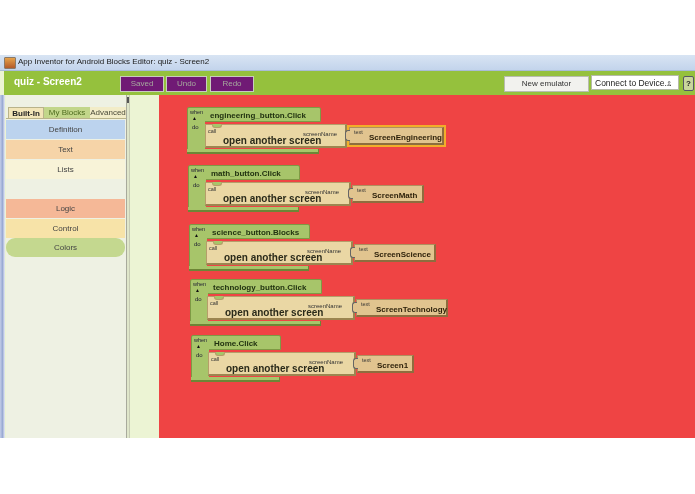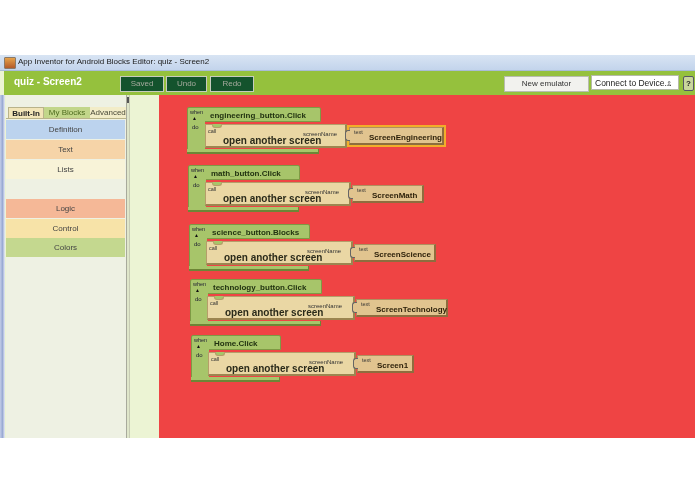--- a/index.html
+++ b/index.html
@@ -6,21 +6,21 @@
   body { width:695px; height:494px; background:#ffffff; position:relative; overflow:hidden;
          font-family:"Liberation Sans", sans-serif; }
   .window { position:absolute; left:0; top:55px; width:695px; height:383px; background:#ecf4d4; }
   .titlebar { position:absolute; left:0; top:0; width:695px; height:15px;
               background:linear-gradient(#d8e4f3,#c3d4ec); border-bottom:1px solid #a9bcd8; }
   .titlebar .appicon { position:absolute; left:4px; top:2px; width:10px; height:10px;
               background:linear-gradient(#e6a24a,#b35a2a); border:1px solid #8a7a6a; border-radius:1px; }
   .titlebar .title { position:absolute; left:18px; top:2px; font-size:8px; color:#1a1a1a; white-space:nowrap; }
   .toolbar { position:absolute; left:4px; top:16px; width:695px; height:24px; background:#95c13d; }
   .toolbar .proj { position:absolute; left:10px; top:5px; font-size:10px; font-weight:bold; color:#ffffff; }
-  .tbtn { position:absolute; top:5px; height:14px; background:#14532d; border:1px solid #c8ccbf;
+  .tbtn { position:absolute; top:5px; height:14px; background:#701a75; border:1px solid #c8ccbf;
           font-size:8px; color:#a6aa9e; text-align:center; line-height:14px; }
   .tbtn.active { background:#f2f2ee; color:#333; border-color:#b8bcaf; }
   .connect { position:absolute; left:587px; top:4px; width:88px; height:15px; background:#ffffff;
              border:1px solid #b6baa9; font-size:8.5px; color:#222; line-height:15px; padding-left:3px; box-sizing:border-box; }
   .help { position:absolute; left:679px; top:5px; width:9px; height:13px; background:#c9d69c; border:1px solid #556; border-radius:2px;
           font-size:8px; font-weight:bold; color:#222; text-align:center; line-height:13px; }
   .leftedge { position:absolute; left:0; top:40px; width:5px; height:343px; background:linear-gradient(90deg,#c3cde8,#9aaad4,#e9ecf4); }
   .sidebar { position:absolute; left:6px; top:40px; width:120px; height:343px; background:#eef1e3; border-right:1px solid #a8aa9c; }
   .divider { position:absolute; left:127px; top:40px; width:2px; height:343px; background:#dfe6ca; border-right:1px solid #c7ccb4; }
   .divider .dot { position:absolute; left:0; top:2px; width:2px; height:6px; background:#555; }
@@ -81,21 +81,21 @@
     <div class="tabs">
       <div class="tab builtin">Built-In</div>
       <div class="tab myblocks">My Blocks</div>
       <div class="tab advanced">Advanced</div>
     </div>
     <div class="cat" style="top:25px;background:#bcd3ee;">Definition</div>
     <div class="cat" style="top:45px;background:#f6d4a8;">Text</div>
     <div class="cat" style="top:65px;background:#f8f3d8;">Lists</div>
     <div class="cat" style="top:104px;background:#f5b897;">Logic</div>
     <div class="cat" style="top:124px;background:#f7e3a8;">Control</div>
-    <div class="cat" style="top:143px;background:#c4d88f;">Colors</div>
+    <div class="cat" style="top:143px;background:#c4d88f;border-radius:9px;">Colors</div>
   </div>
 
   <div class="divider">
       <div class="dot"></div>
     </div>
 
   <div class="canvas">
 
     <div class="evt" style="left:28px;top:12px;">
       <div class="hdr" style="width:134px;">

